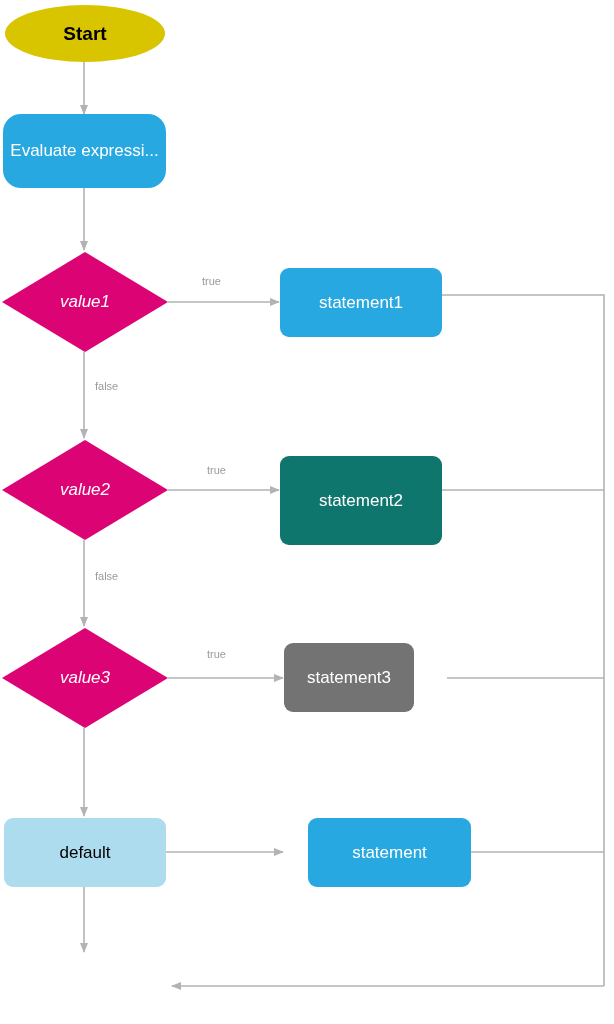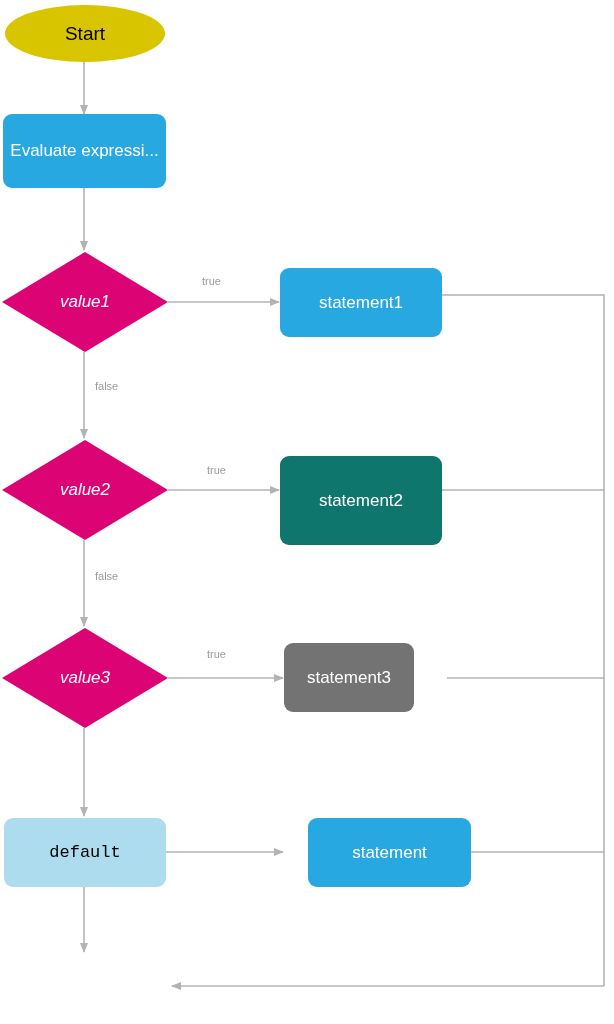--- a/index.html
+++ b/index.html
@@ -31,20 +31,21 @@
     justify-content: center;
     box-sizing: border-box;
     text-align: center;
     white-space: nowrap;
     z-index: 2;
   }
   .node-terminator {
     border-radius: 50%;
     color: #000000;
     font-size: 19px;
+    font-weight: bold;
   }
   .node-process {
     border-radius: 9px;
     color: #ffffff;
     font-size: 17px;
   }
   .node-default {
     border-radius: 9px;
     color: #000000;
     font-size: 17px;
@@ -62,20 +63,21 @@
     height: 100%;
     clip-path: polygon(50% 0%, 100% 50%, 50% 100%, 0% 50%);
     z-index: 0;
   }
   .diamond-label {
     position: relative;
     z-index: 1;
   }
   .overflow-label {
     overflow: visible;
+    border-radius: 18px;
   }
   .edge-label {
     position: absolute;
     color: #9a9a9a;
     font-size: 11px;
     white-space: nowrap;
     z-index: 3;
   }
 </style>
 </head>
@@ -125,21 +127,21 @@
   <div class="node node-decision" style="left:2px; top:440px; width:166px; height:100px;">
     <span class="diamond-shape" style="background:#DC0474;"></span>
     <span class="diamond-label">value2</span>
   </div>
 
   <div class="node node-decision" style="left:2px; top:628px; width:166px; height:100px;">
     <span class="diamond-shape" style="background:#DC0474;"></span>
     <span class="diamond-label">value3</span>
   </div>
 
-  <div class="node node-default" style="left:4px; top:818px; width:162px; height:69px; background:#AEDCEF;font-family:Liberation Mono, monospace;">
+  <div class="node node-default" style="left:4px; top:818px; width:162px; height:69px; background:#AEDCEF;">
     <span>default</span>
   </div>
 
 
   <div class="node node-process" style="left:280px; top:268px; width:162px; height:69px; background:#28A8E0;">
     <span>statement1</span>
   </div>
 
   <div class="node node-process" style="left:280px; top:456px; width:162px; height:89px; background:#0f766e;">
     <span>statement2</span>

